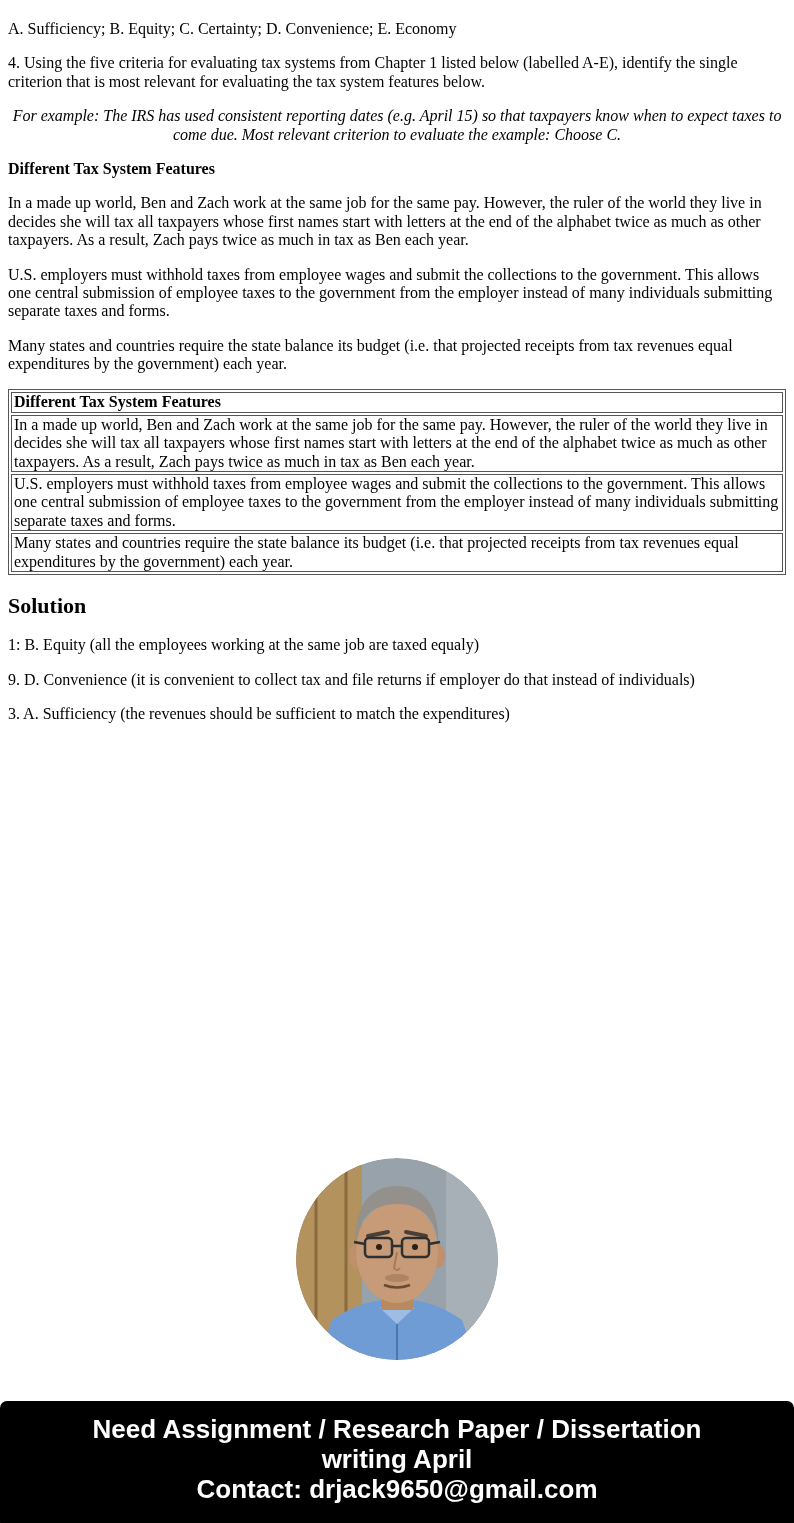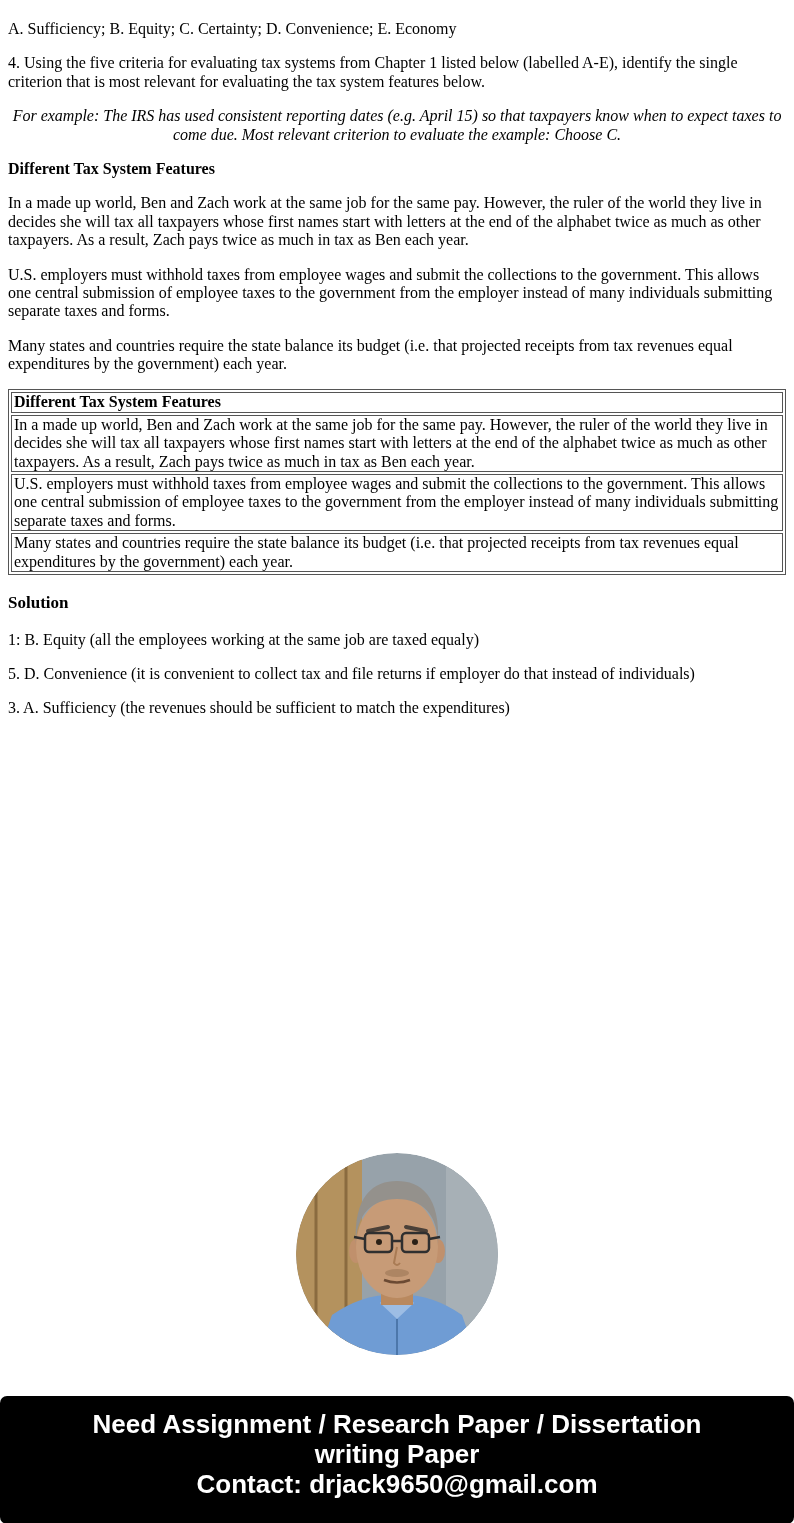--- a/index.html
+++ b/index.html
@@ -24,21 +24,21 @@
     border-collapse:separate;
     border-spacing:2px;
     margin:16px 0;
   }
   table.features-table td{
     border:1px solid #555;
     padding:0 2px;
     vertical-align:top;
   }
   h3.solution-heading{
-    font-size:17px;
+    font-size:22px;
     font-weight:bold;
     margin:18px 0;
   }
   .avatar-wrap{
     margin-top:435px;
     display:flex;
     justify-content:center;
   }
   .avatar-circle{
     width:202px;
@@ -83,21 +83,21 @@
         <td>U.S. employers must withhold taxes from employee wages and submit the collections to the government. This allows one central submission of employee taxes to the government from the employer instead of many individuals submitting separate taxes and forms.</td>
       </tr>
       <tr>
         <td>Many states and countries require the state balance its budget (i.e. that projected receipts from tax revenues equal expenditures by the government) each year.</td>
       </tr>
     </tbody>
   </table>
 
   <h3 class="solution-heading">Solution</h3>
   <p>1: B. Equity (all the employees working at the same job are taxed equaly)</p>
-  <p>5. D. Convenience (it is convenient to collect tax and file returns if employer do that instead of individuals)</p>
+  <p>9. D. Convenience (it is convenient to collect tax and file returns if employer do that instead of individuals)</p>
   <p>3. A. Sufficiency (the revenues should be sufficient to match the expenditures)</p>
 </div>
 
 <div class="avatar-wrap">
   <span class="avatar-circle">
     <svg viewBox="0 0 202 202" width="202" height="202" xmlns="http://www.w3.org/2000/svg">
       <defs>
         <clipPath id="circleClip">
             <circle cx="101" cy="101" r="101"></circle>
           </clipPath>
@@ -140,15 +140,15 @@
 
         <ellipse cx="101" cy="120" rx="12" ry="4" fill="#8d6a4c" opacity="0.45"></ellipse>
         <path d="M88,127 Q101,132 114,127" stroke="#6b4a33" stroke-width="2.5" fill="none"></path>
       </g>
     </svg>
   </span>
 </div>
 
 <footer class="help-footer" style="background: rgb(0, 0, 0); color: rgb(255, 255, 255); border-radius: 7px;">
   <div>Need Assignment / Research Paper / Dissertation</div>
-  <div>writing Paper</div>
+  <div>writing April</div>
   <div>Contact: drjack9650@gmail.com</div>
 </footer>
 
 </body></html>

